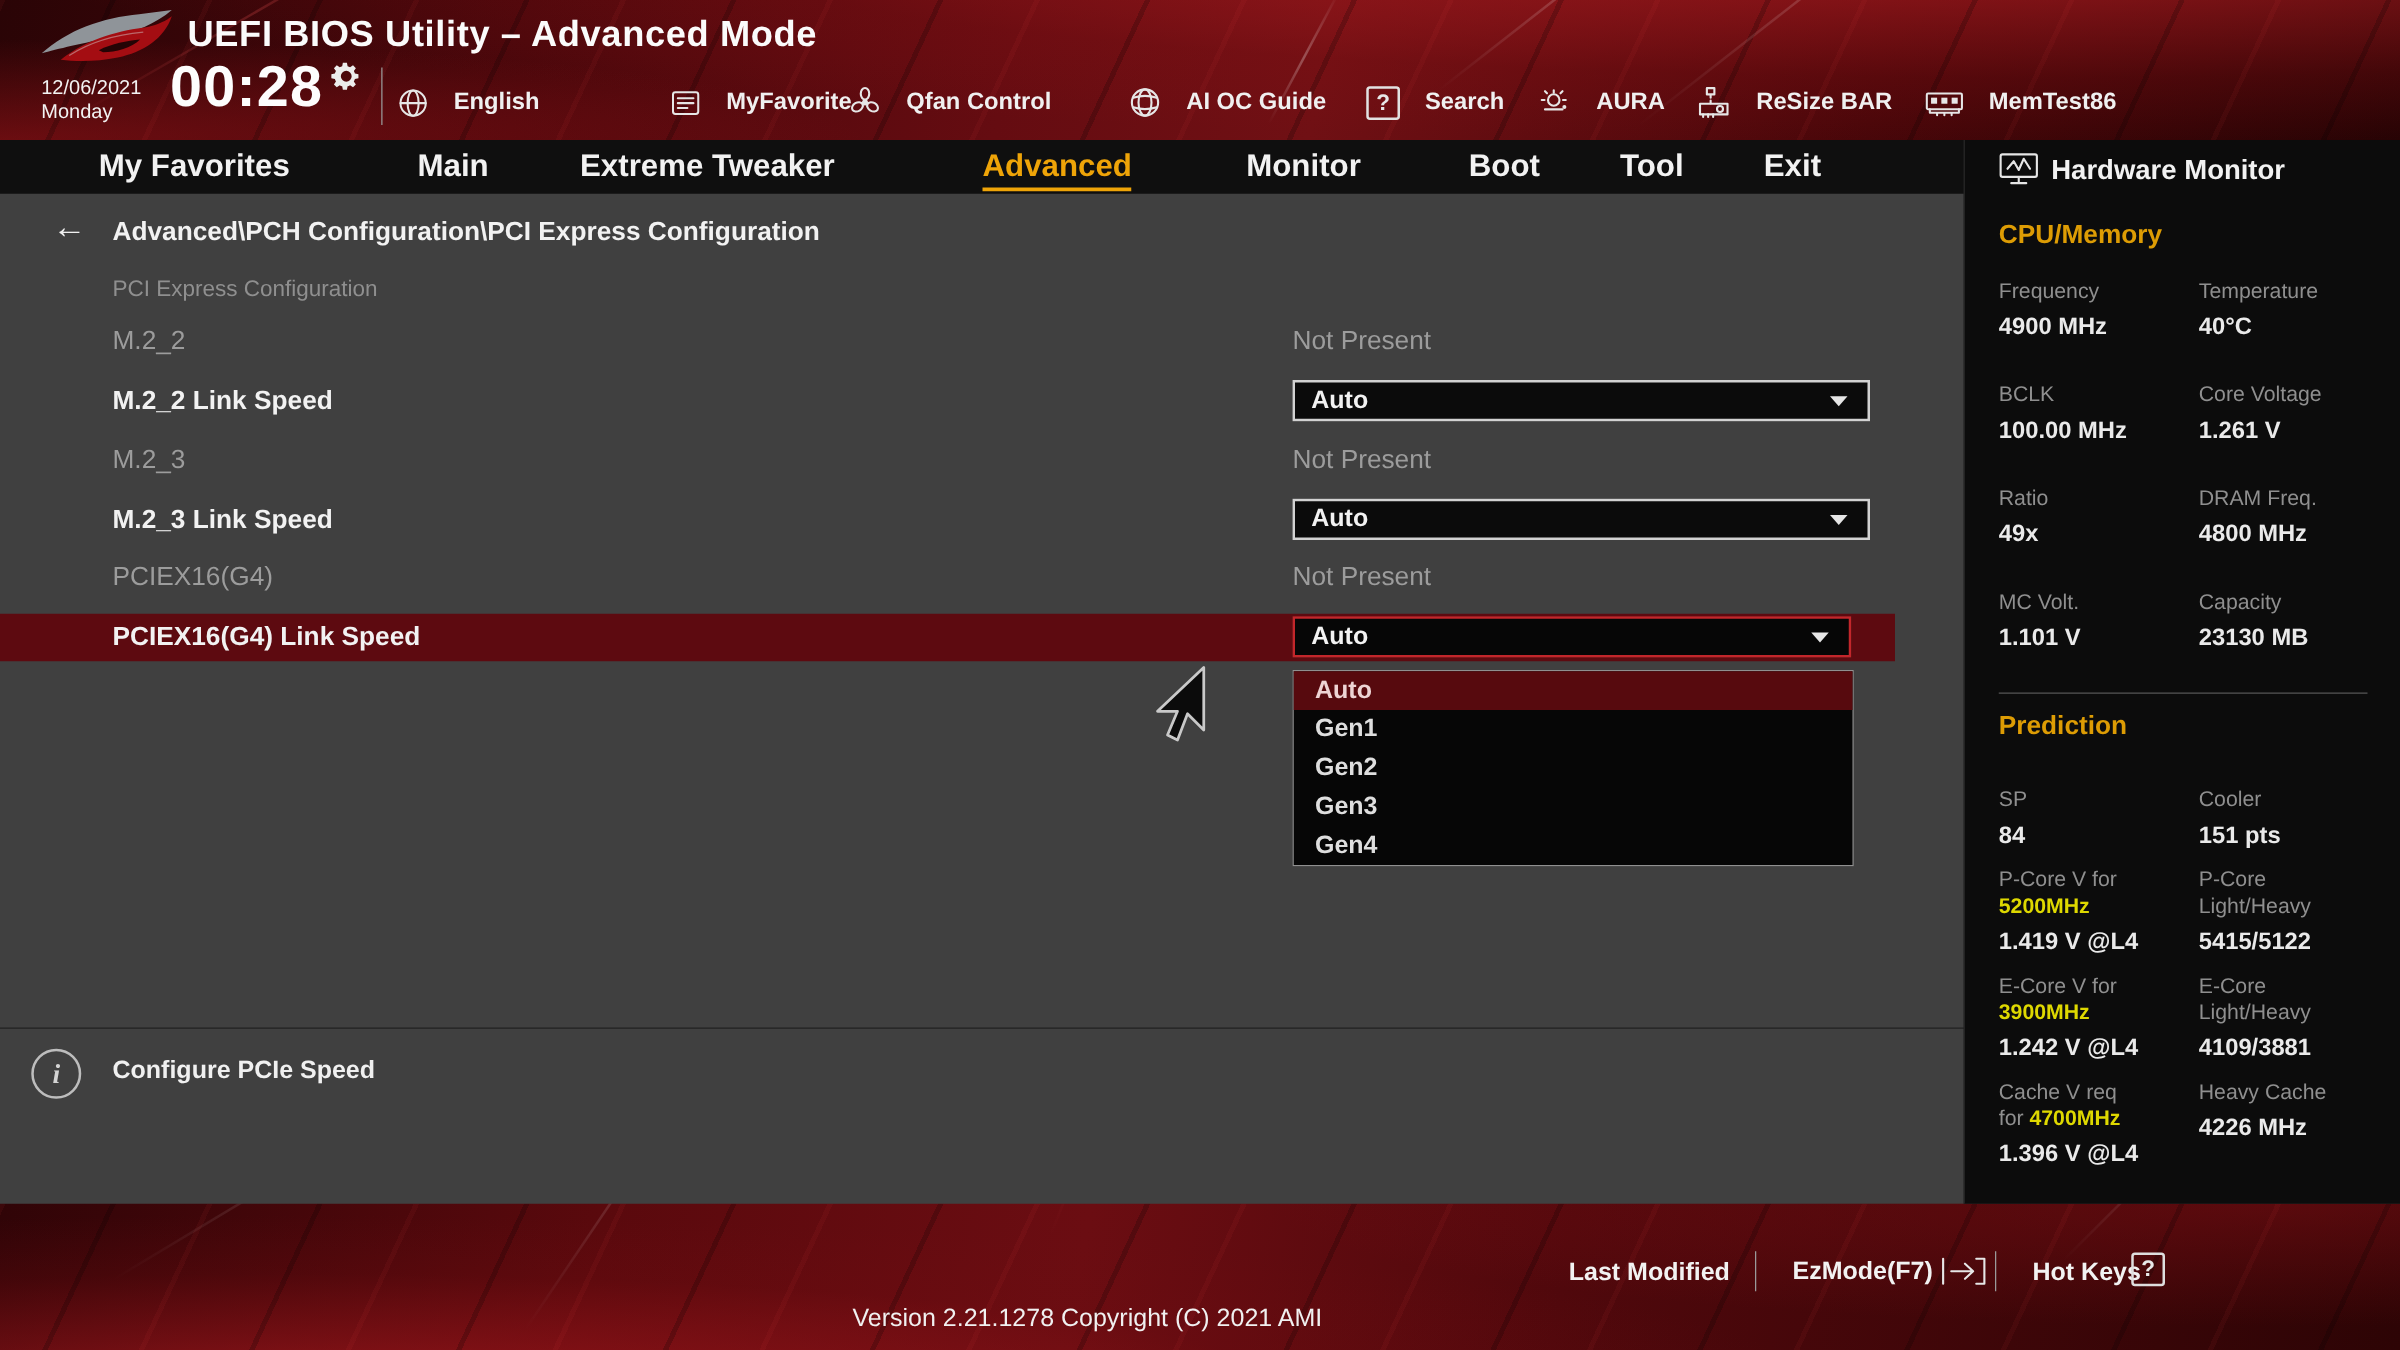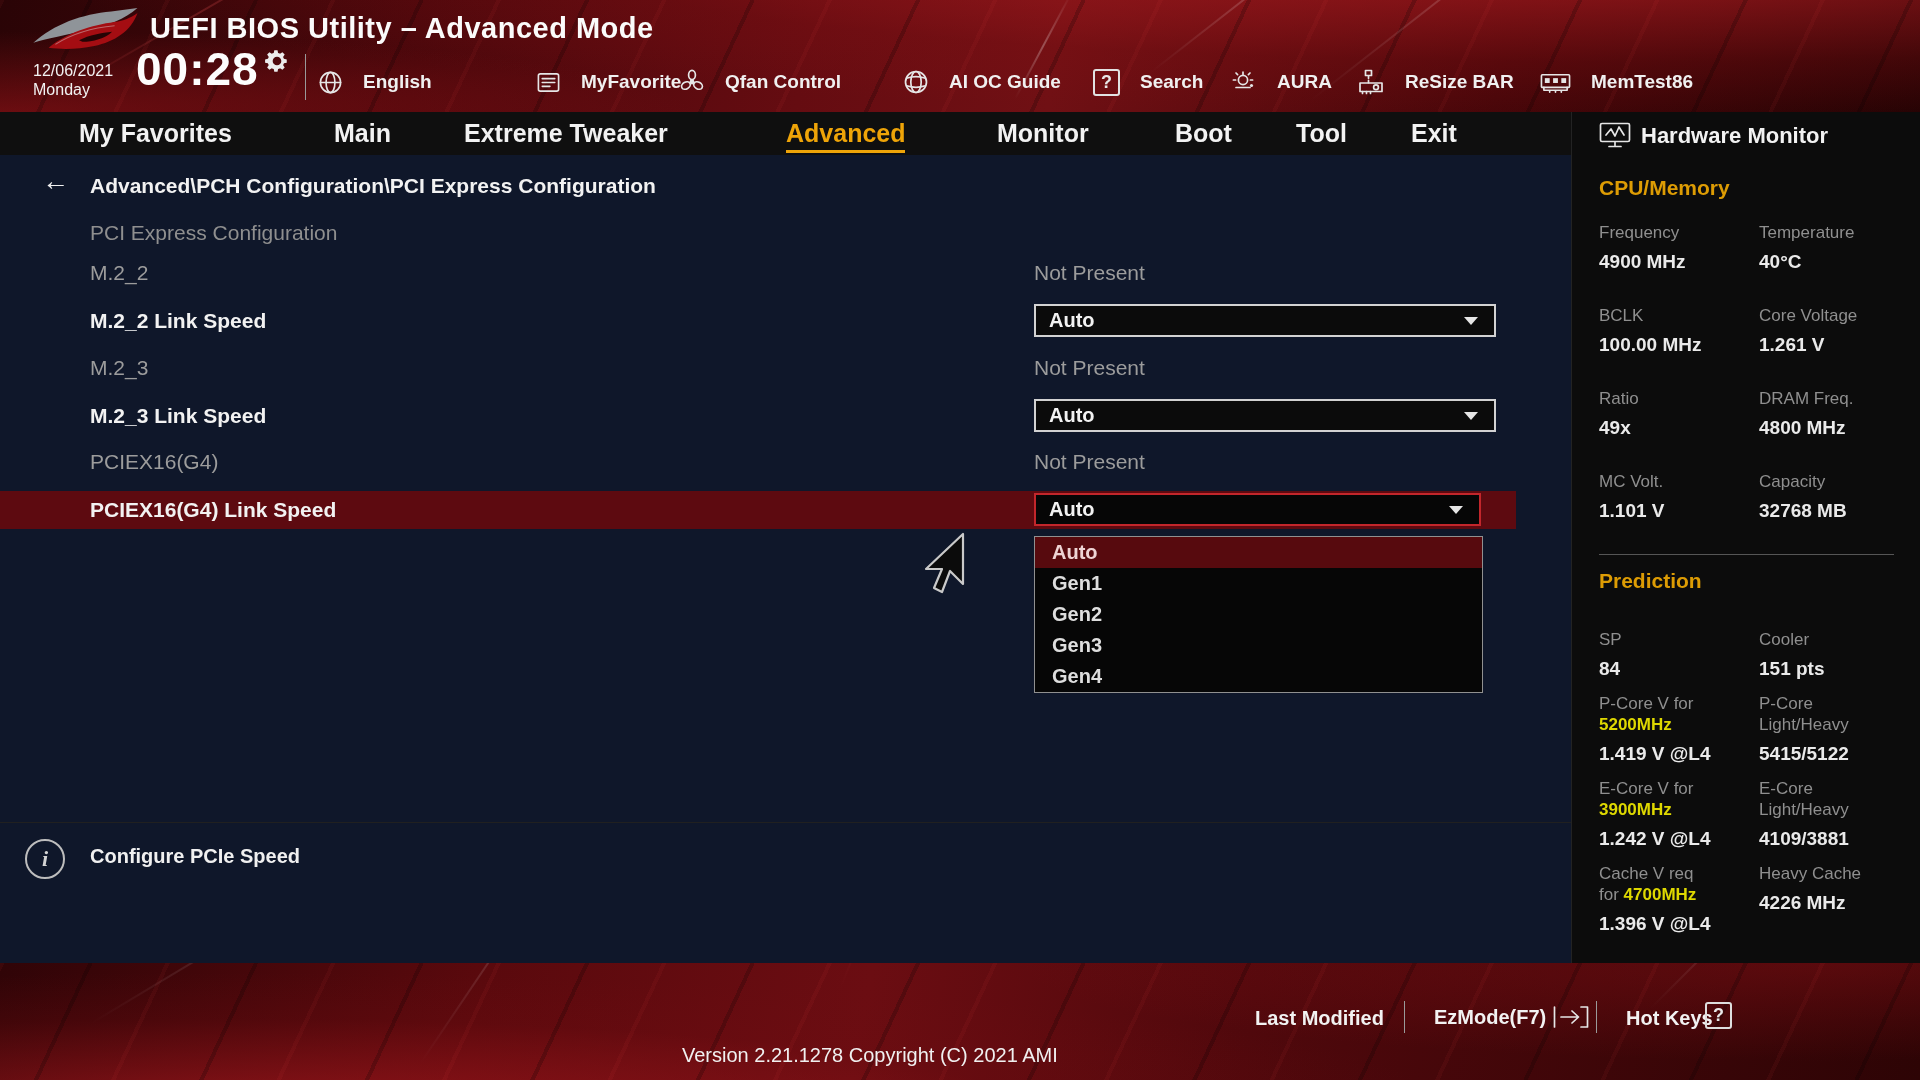--- a/index.html
+++ b/index.html
@@ -1,16 +1,16 @@
 <!DOCTYPE html>
 <html><head>
 <meta charset="utf-8">
 <style>
   html,body{margin:0;padding:0;background:#000;}
-  .screen{position:relative;width:1920px;height:1080px;background:#0f172a;overflow:hidden;
+  .screen{position:relative;width:1920px;height:1080px;background:#404040;overflow:hidden;
           font-family:"Liberation Sans","DejaVu Sans",sans-serif;color:#e8e8e8;}
   .abs{position:absolute;}
 
   
   .band{position:absolute;left:0;width:1920px;overflow:hidden;}
   .band.top{top:0;height:112px;background:
     radial-gradient(120% 190% at 85% -30%, rgba(205,35,40,.60) 0%, rgba(130,16,20,.30) 45%, rgba(60,6,9,0) 70%),
     radial-gradient(60% 120% at 0% 100%, rgba(170,22,27,.50) 0%, transparent 60%),
     linear-gradient(100deg,#2a0406 0%,#4a070b 22%,#650c11 42%,#701014 55%,#470609 78%,#260304 100%);}
   .band.bottom{top:963px;height:117px;background:
@@ -50,21 +50,21 @@
   .tab-bar{left:0;top:112px;width:1571px;height:43px;background:#0f0f0f;}
   .tab{position:absolute;top:0;height:43px;line-height:42px;font-size:25px;font-weight:bold;color:#f2f2f2;cursor:default;}
   .tab.active{color:#eea408;}
   .tab.active::after{content:"";position:absolute;left:0;right:0;bottom:2px;height:3px;background:#eea408;}
   .t0{left:79px;} .t1{left:334px;text-align:right;} .t2{left:464px;} .t3{left:786px;}
   .t4{left:997px;} .t5{left:1175px;} .t6{left:1296px;} .t7{left:1411px;}
 
   
   .bc-arrow{left:42px;top:166px;font-size:27px;font-weight:bold;color:#f0f0f0;}
   .breadcrumb{left:90px;top:174px;font-size:21px;font-weight:bold;color:#f2f2f2;}
-  .section-title{left:90px;top:221px;font-size:21px;color:#8f8f8f;}
+  .section-title{left:90px;top:221px;font-size:18px;color:#8f8f8f;}
   .lbl{position:absolute;font-size:21px;}
   .lbl.gray{color:#9c9c9c;}
   .lbl.white{color:#f2f2f2;font-weight:bold;}
   .pos-l1{left:90px;top:261px;} .pos-v1{left:1034px;top:261px;}
   .pos-l2{left:90px;top:309px;}
   .pos-l3{left:90px;top:356px;} .pos-v3{left:1034px;top:356px;}
   .pos-l4{left:90px;top:404px;}
   .pos-l5{left:90px;top:450px;} .pos-v5{left:1034px;top:450px;}
   .hl-row{left:0;top:491px;width:1516px;height:38px;background:#5d0a10;}
   .hl-row .lbl{position:static;display:block;padding-left:90px;line-height:38px;}
@@ -316,21 +316,21 @@
       <div class="hm-cell">
         <div class="hm-label">DRAM Freq.</div>
         <div class="hm-value">4800 MHz</div>
       </div>
       <div class="hm-cell">
         <div class="hm-label">MC Volt.</div>
         <div class="hm-value">1.101 V</div>
       </div>
       <div class="hm-cell">
         <div class="hm-label">Capacity</div>
-        <div class="hm-value">32768 MB</div>
+        <div class="hm-value">23130 MB</div>
       </div>
     </div>
 
     <div class="hm-divider"></div>
 
     <div class="sec-title pred">Prediction</div>
 
     <div class="pgrid">
       <div class="p-cell">
         <div class="p-label">SP</div>

